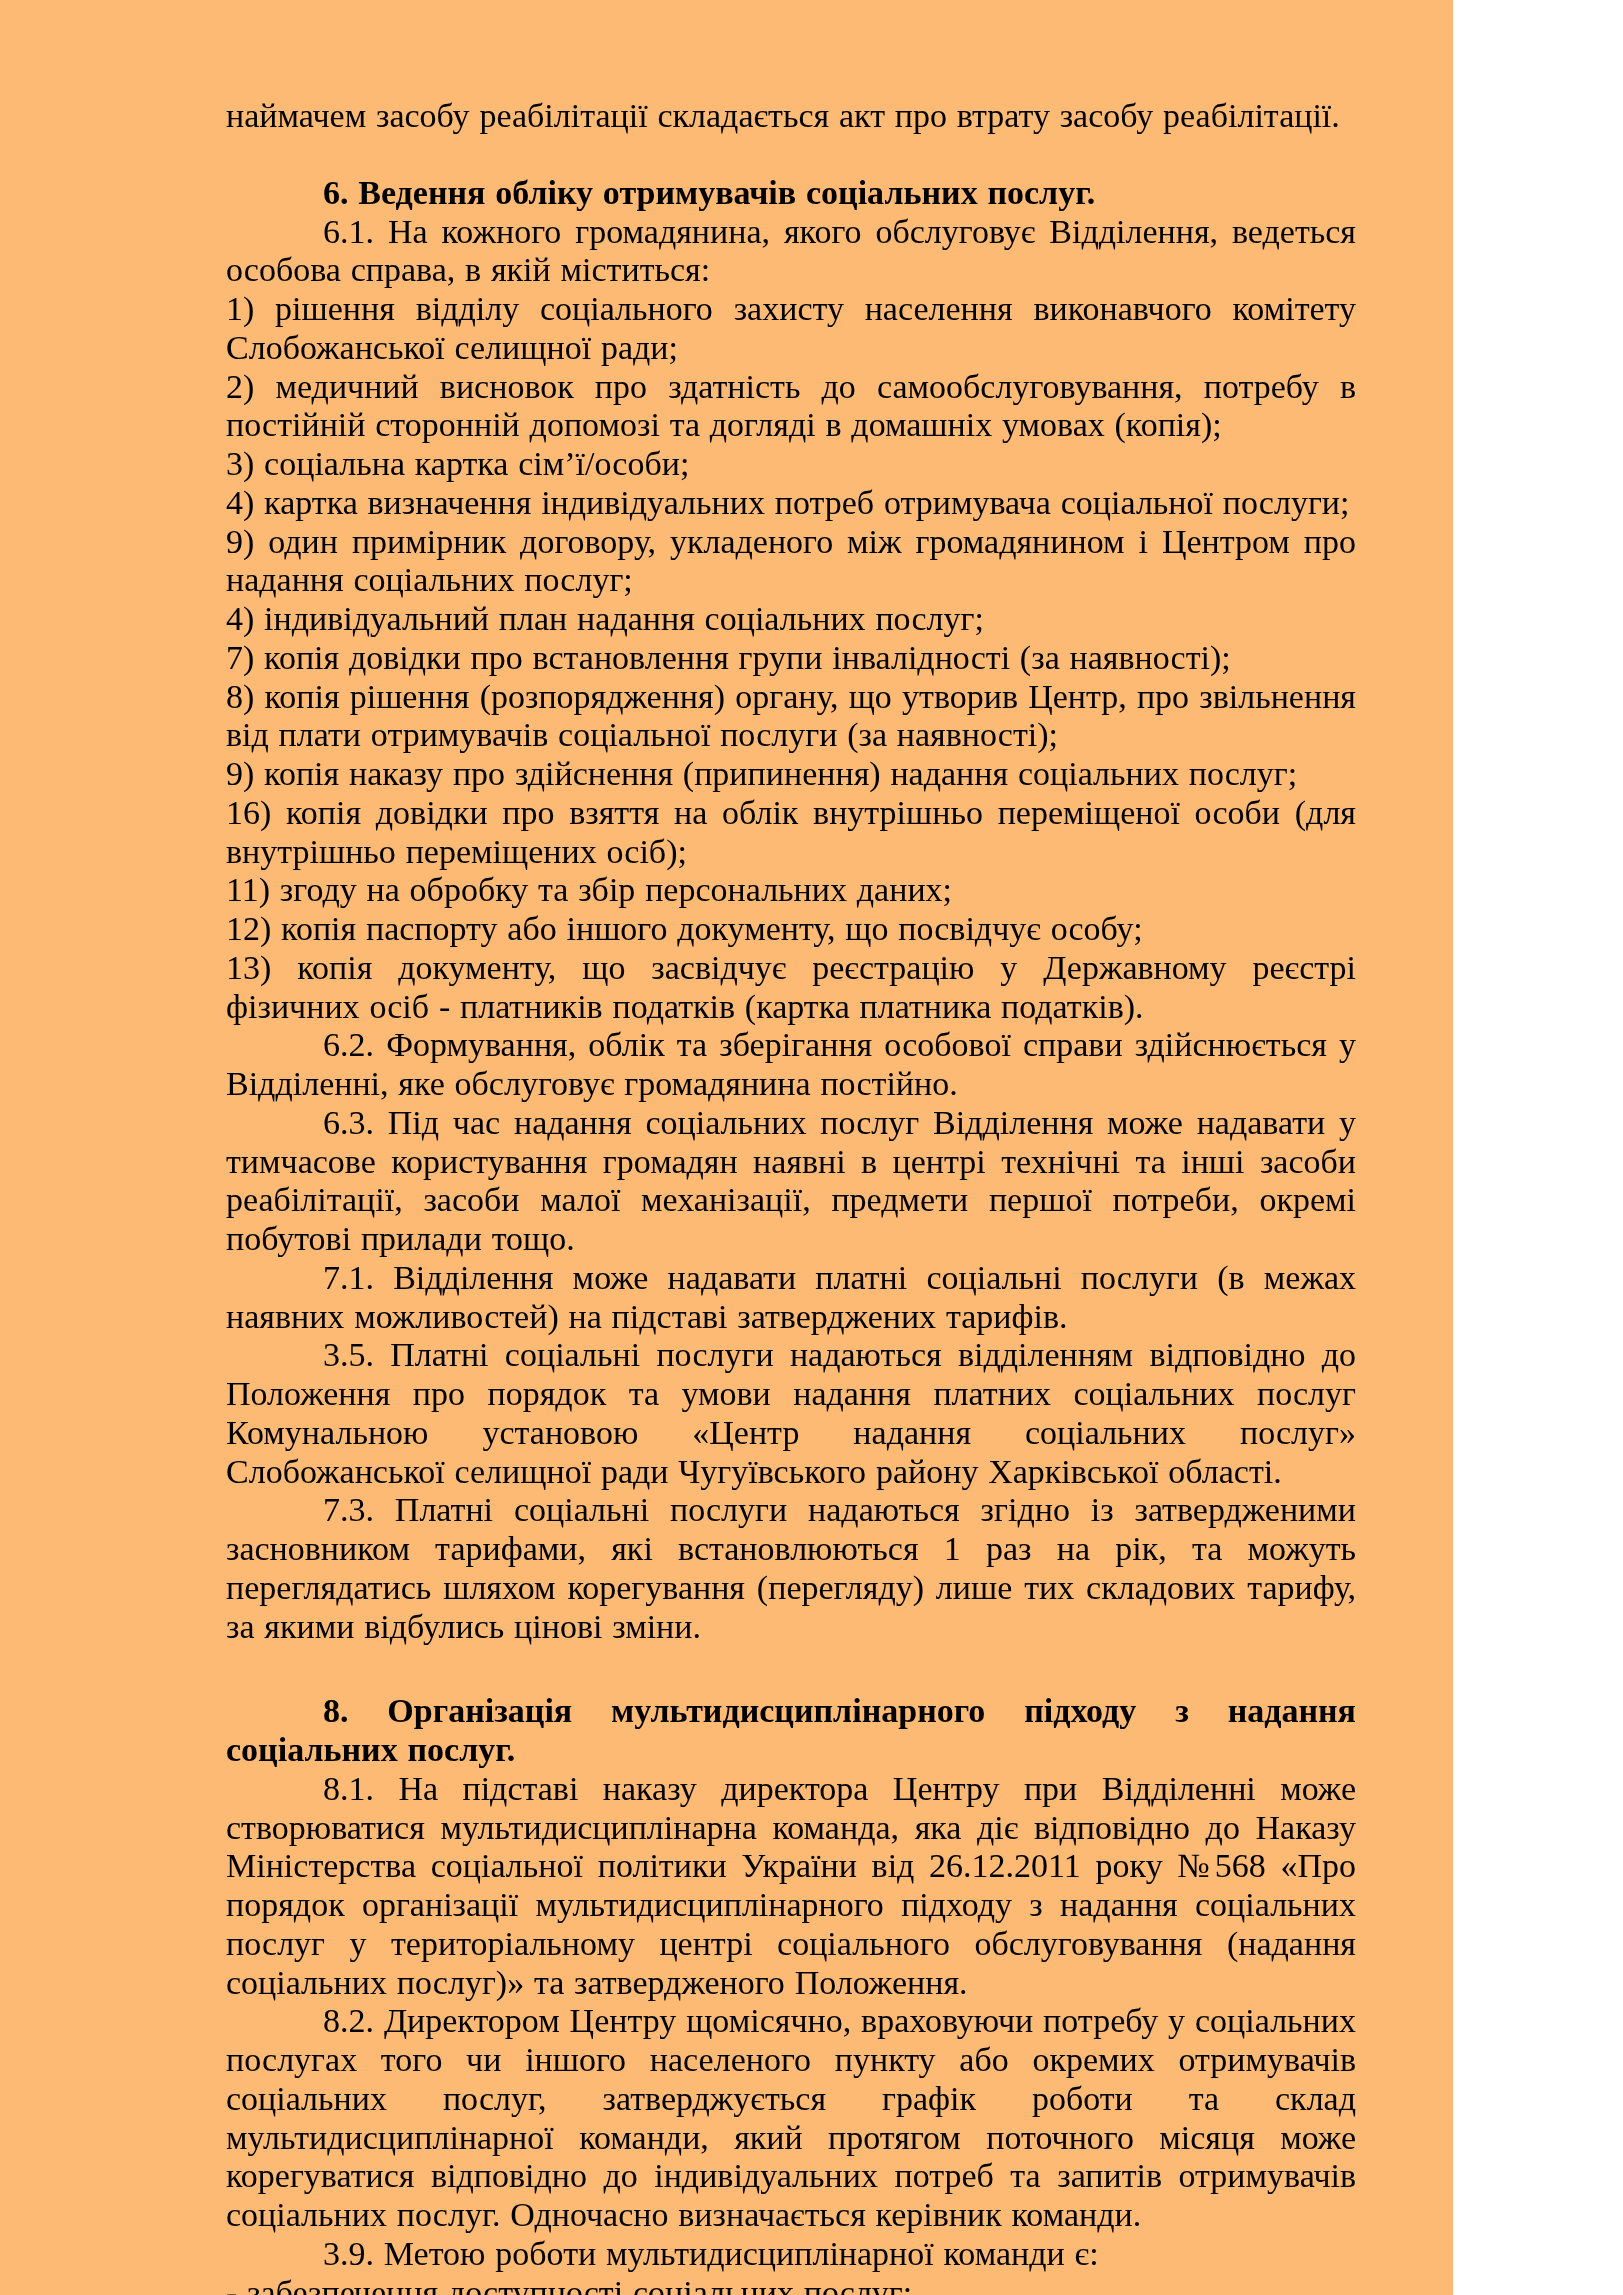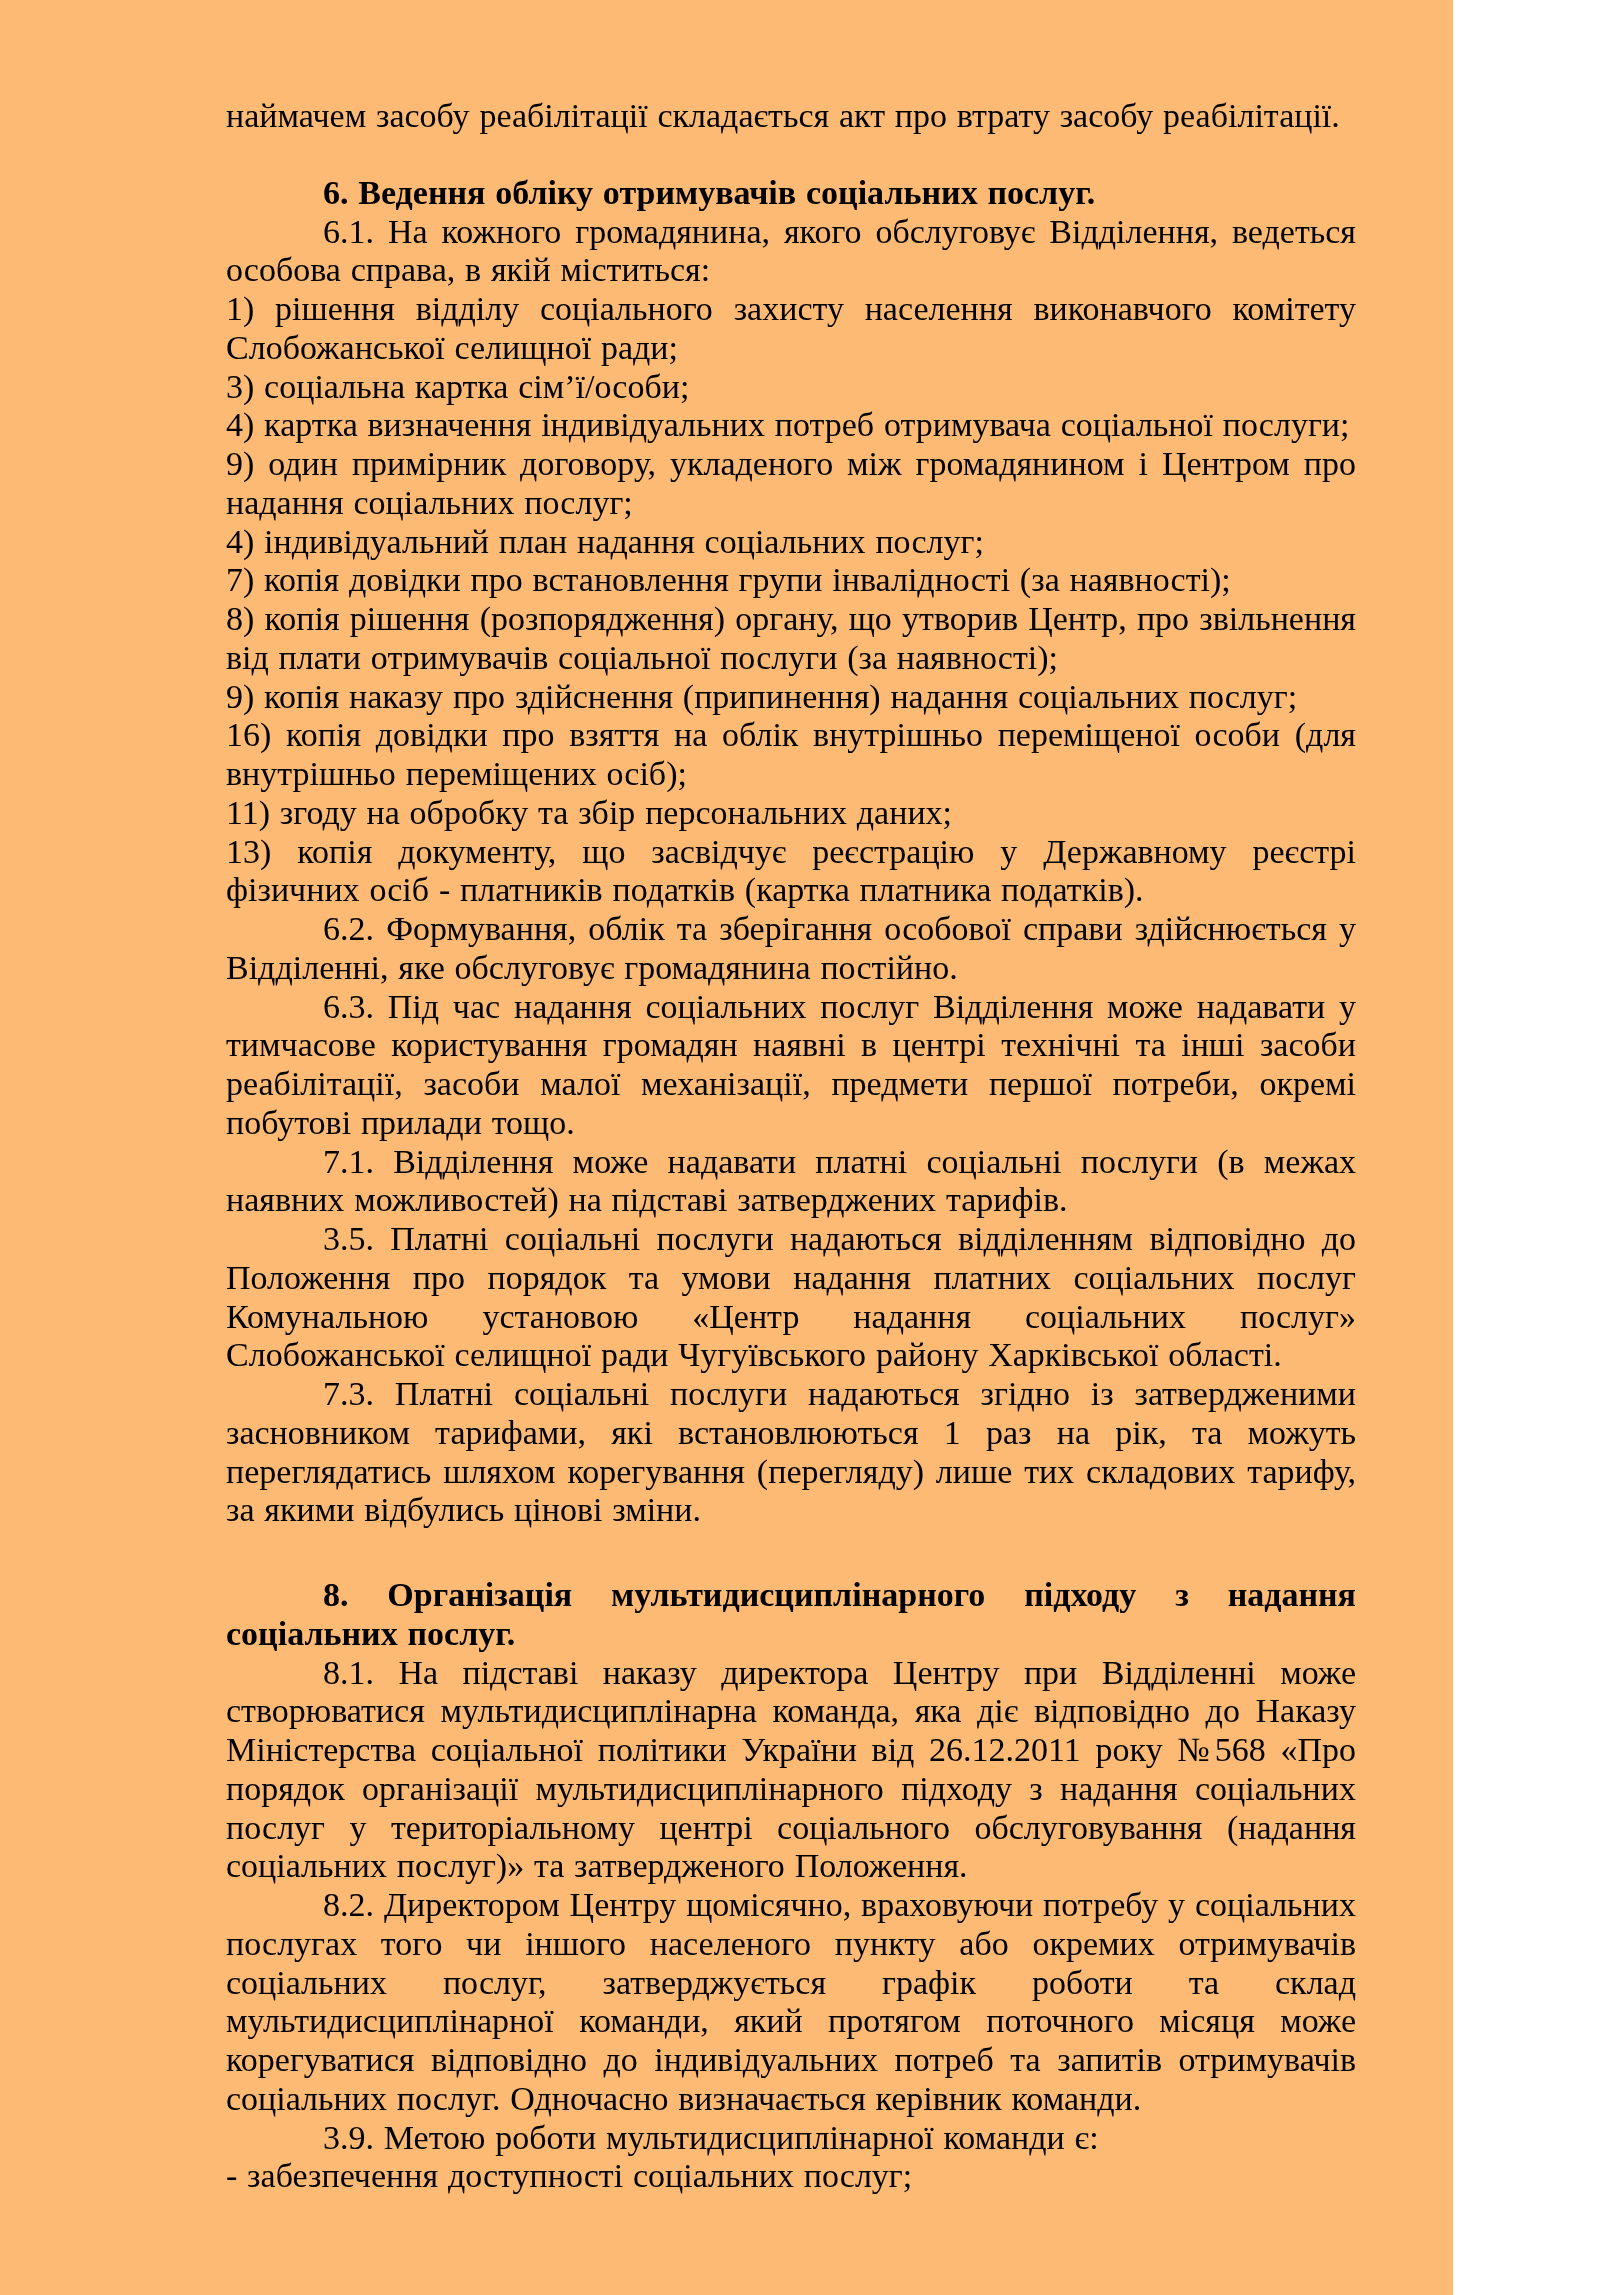--- a/index.html
+++ b/index.html
@@ -47,29 +47,31 @@
 
 <div class="page">
 
   <p class="block">наймачем засобу реабілітації складається акт про втрату засобу реабілітації.</p>
 
   <p class="block indent heading gap-before-sm">6. Ведення обліку отримувачів соціальних послуг.</p>
 
   <p class="block indent">6.1. На кожного громадянина, якого обслуговує Відділення, ведеться особова справа, в якій міститься:</p>
 
   <p class="block">1) рішення відділу соціального захисту населення виконавчого комітету Слобожанської селищної ради;</p>
+  <p class="block">2) медичний висновок про здатність до самообслуговування, потребу в постійній сторонній допомозі та догляді в домашніх умовах (копія);</p>
   <p class="block">3) соціальна картка сім’ї/особи;</p>
   <p class="block">4) картка визначення індивідуальних потреб отримувача соціальної послуги;</p>
   <p class="block">9) один примірник договору, укладеного між громадянином і Центром про надання соціальних послуг;</p>
   <p class="block">4) індивідуальний план надання соціальних послуг;</p>
   <p class="block">7) копія довідки про встановлення групи інвалідності (за наявності);</p>
   <p class="block">8) копія рішення (розпорядження) органу, що утворив Центр, про звільнення від плати отримувачів соціальної послуги (за наявності);</p>
   <p class="block">9) копія наказу про здійснення (припинення) надання соціальних послуг;</p>
   <p class="block">16) копія довідки про взяття на облік внутрішньо переміщеної особи (для внутрішньо переміщених осіб);</p>
   <p class="block">11) згоду на обробку та збір персональних даних;</p>
+  <p class="block">12) копія паспорту або іншого документу, що посвідчує особу;</p>
   <p class="block">13) копія документу, що засвідчує реєстрацію у Державному реєстрі фізичних осіб - платників податків (картка платника податків).</p>
 
   <p class="block indent">6.2. Формування, облік та зберігання особової справи здійснюється у Відділенні, яке обслуговує громадянина постійно.</p>
   <p class="block indent">6.3. Під час надання соціальних послуг Відділення може надавати у тимчасове користування громадян наявні в центрі технічні та інші засоби реабілітації, засоби малої механізації, предмети першої потреби, окремі побутові прилади тощо.</p>
 
 
   <p class="block indent">7.1. Відділення може надавати платні соціальні послуги (в межах наявних можливостей) на підставі затверджених тарифів.</p>
   <p class="block indent">3.5. Платні соціальні послуги надаються відділенням відповідно до Положення про порядок та умови надання платних соціальних послуг Комунальною установою «Центр надання соціальних послуг» Слобожанської селищної ради Чугуївського району Харківської області.</p>
   <p class="block indent">7.3. Платні соціальні послуги надаються згідно із затвердженими засновником тарифами, які встановлюються 1 раз на рік, та можуть переглядатись шляхом корегування (перегляду) лише тих складових тарифу, за якими відбулись цінові зміни.</p>
 

